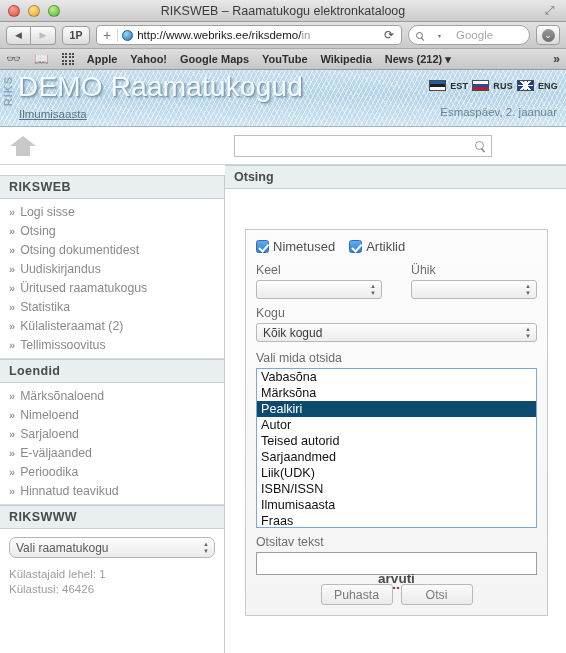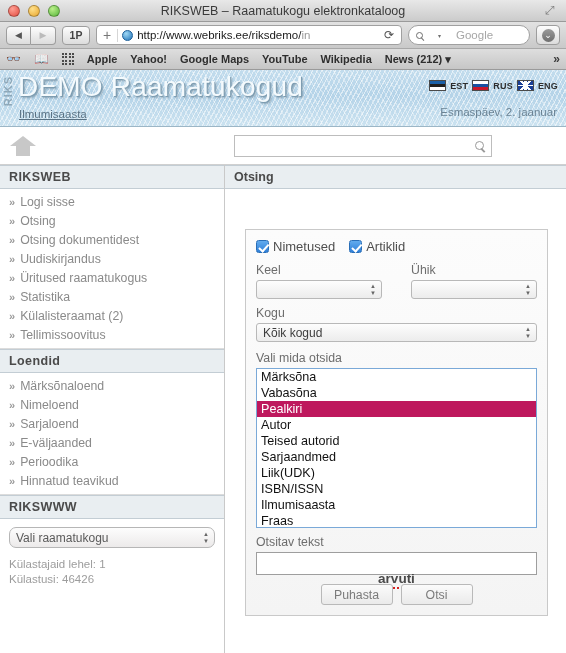--- a/index.html
+++ b/index.html
@@ -194,21 +194,21 @@
     position: relative; flex: none; margin-right: 2px;
   }
   .mag-big::after {
     content: ""; position: absolute; width: 1.6px; height: 5px;
     background: #9a9a9a; right: -1px; bottom: -4px; transform: rotate(-45deg);
   }
 
   .body-row { flex: 1; display: flex; min-height: 0; }
 
   
-  .sidebar { width: 225px; flex: none; border-right: 1px solid #c9c9c9; background: #fff; }
+  .sidebar { width: 225px; flex: none; border-right: 1px solid #c9c9c9; background: #fff; margin-top: 10px; }
   .sb-head {
     background: #e9eef1; border-top: 1px solid #c3cdd4; border-bottom: 1px solid #c3cdd4;
     font-size: 12.5px; font-weight: 700; color: #4a4a4a;
     padding: 4px 9px; letter-spacing: .4px;
   }
   .sb-list { padding: 3px 0 4px 0; border-bottom: 1px solid #dcdcdc; }
   .sb-item {
     font-size: 12.3px; color: #8a8a8a; padding: 2.5px 9px 2.5px 9px;
     display: flex; align-items: baseline; gap: 5px; white-space: nowrap;
   }
@@ -264,21 +264,21 @@
     display: flex; align-items: center; padding: 0 6px; position: relative;
   }
   .listbox {
     border: 1px solid #7aa9d8; background: #fff;
     height: 160px; overflow: hidden; margin-bottom: 7px;
   }
   .lb-item {
     font-size: 12.6px; color: #111; padding: 0 4px; line-height: 16px;
     white-space: nowrap;
   }
-  .lb-item.sel-opt { background: #be185d; color: #fff; }
+  .lb-item.sel-opt { background: #0c4a6e; color: #fff; }
   .text-input {
     width: 100%; height: 23px; background: #fff;
     border: 1px solid #9e9e9e;
     display: flex; align-items: center; justify-content: center;
     margin-bottom: 9px;
   }
   .typed {
     font-size: 13.5px; font-weight: 700; color: #4a4a4a;
     border-bottom: 2px dotted #d32020; padding-bottom: 1px; margin-top: 32px;
   }
@@ -507,22 +507,22 @@
           <div class="sel" style="margin-bottom:9px;">
             <span>Kõik kogud</span>
             <span class="spinner">
                 <span>▲</span>
                 <span>▼</span>
               </span>
           </div>
 
           <div class="fld-label">Vali mida otsida</div>
           <div class="listbox">
+            <div class="lb-item">Vabasõna</div>
             <div class="lb-item">Märksõna</div>
-            <div class="lb-item">Vabasõna</div>
             <div class="lb-item sel-opt">Pealkiri</div>
             <div class="lb-item">Autor</div>
             <div class="lb-item">Teised autorid</div>
             <div class="lb-item">Sarjaandmed</div>
             <div class="lb-item">Liik(UDK)</div>
             <div class="lb-item">ISBN/ISSN</div>
             <div class="lb-item">Ilmumisaasta</div>
             <div class="lb-item">Fraas</div>
           </div>
 

